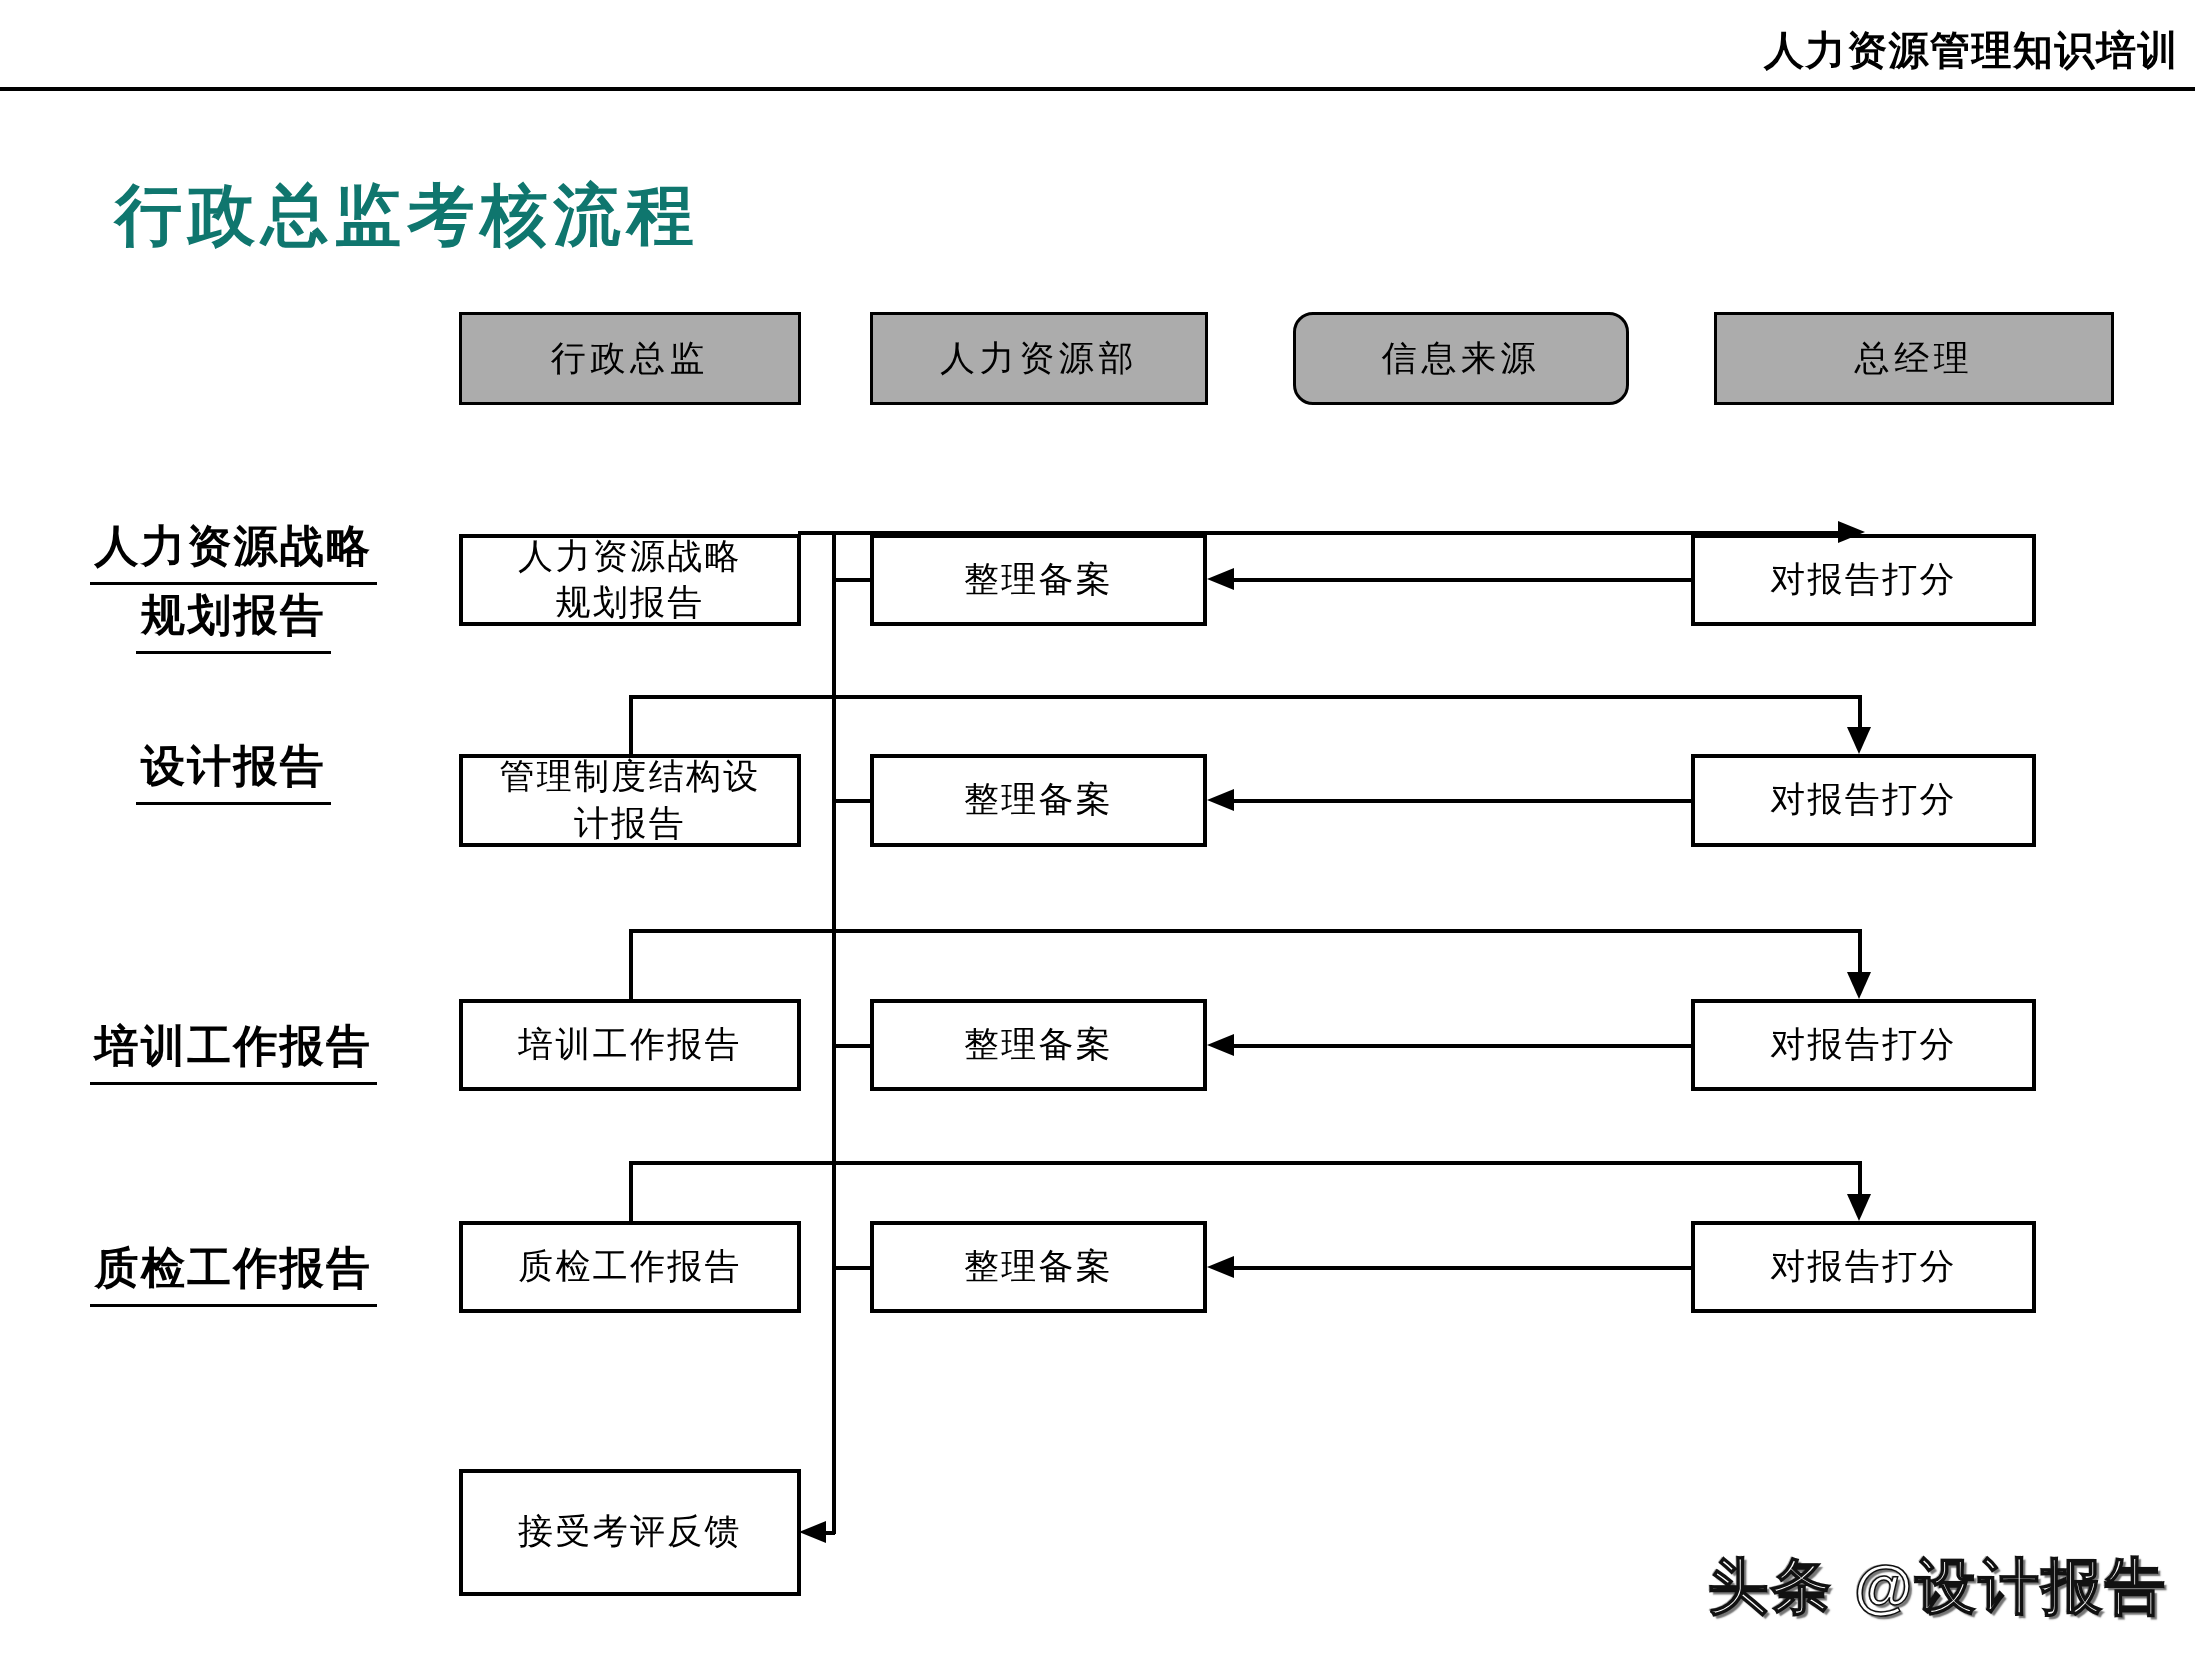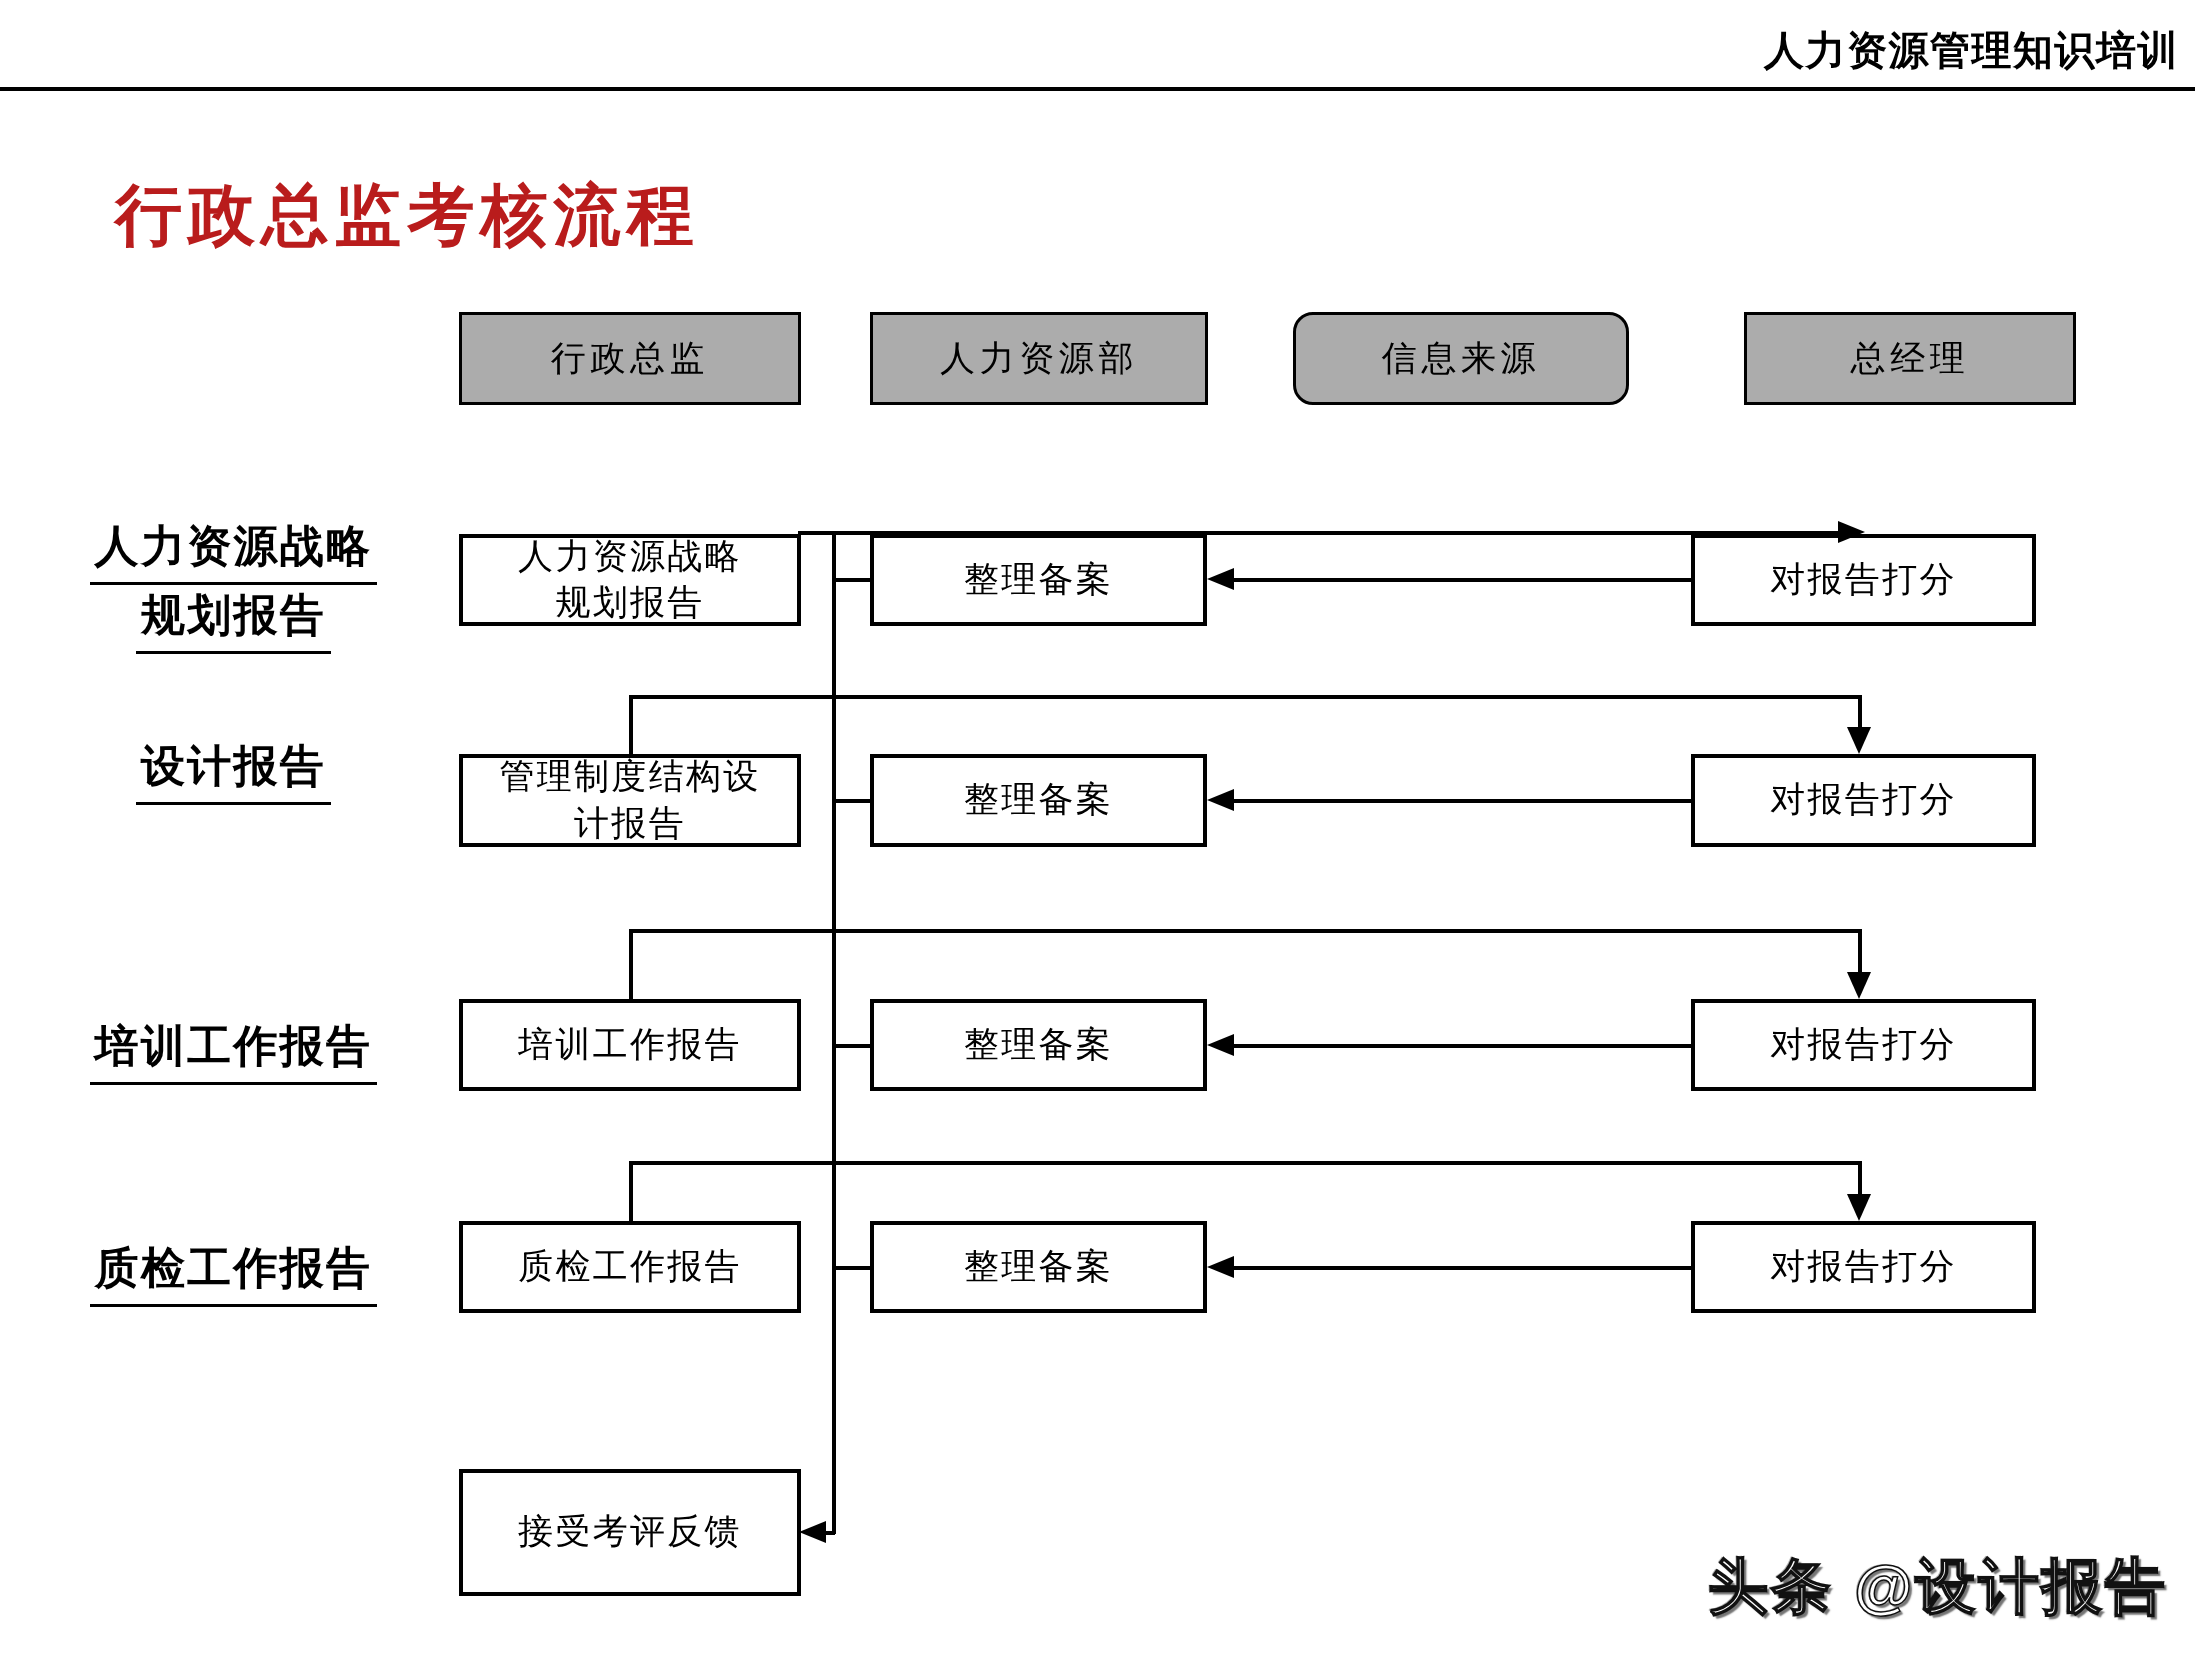--- a/index.html
+++ b/index.html
@@ -9,21 +9,21 @@
   }
   
   .slide-header-text{
     position:absolute;top:23px;right:26px;width:1072px;text-align:right;
     font-size:40px;font-weight:700;color:#000;letter-spacing:1.5px;
   }
   .header-rule{position:absolute;top:87px;left:0;width:2195px;height:3.8px;background:#000;}
   
   .slide-title{
     position:absolute;top:170px;left:115px;font-size:67px;font-weight:700;
-    color:#b91c1c;letter-spacing:6.1px;
+    color:#0f766e;letter-spacing:6.1px;
   }
   
   .lane-box{
     position:absolute;top:312px;height:93px;background:#ACACAC;border:3.8px solid #000;
     box-sizing:border-box;display:flex;align-items:center;justify-content:center;
     font-family:"Liberation Serif","DejaVu Serif",serif;font-size:35px;color:#000;
     letter-spacing:4.6px;
   }
   
   .flow-box{
@@ -67,21 +67,21 @@
 
 <div class="lane-box" style="left:459px;width:342px;text-align:center;">
     <span>行政总监</span>
   </div>
 <div class="lane-box" style="left:870px;width:338px;">
     <span>人力资源部</span>
   </div>
 <div class="lane-box" style="left:1293px;width:336px;border-radius:20px;">
     <span>信息来源</span>
   </div>
-<div class="lane-box" style="left:1714px;width:332px;margin-left:30px;">
+<div class="lane-box" style="left:1714px;width:400px;">
     <span>总经理</span>
   </div>
 
 <div class="row-label" style="top:515px;">
   <span class="lbl-line">人力资源战略</span>
   <span class="lbl-line">规划报告</span>
 </div>
 <div class="row-label" style="top:735px;">
   <span class="lbl-line">设计报告</span>
 </div>

